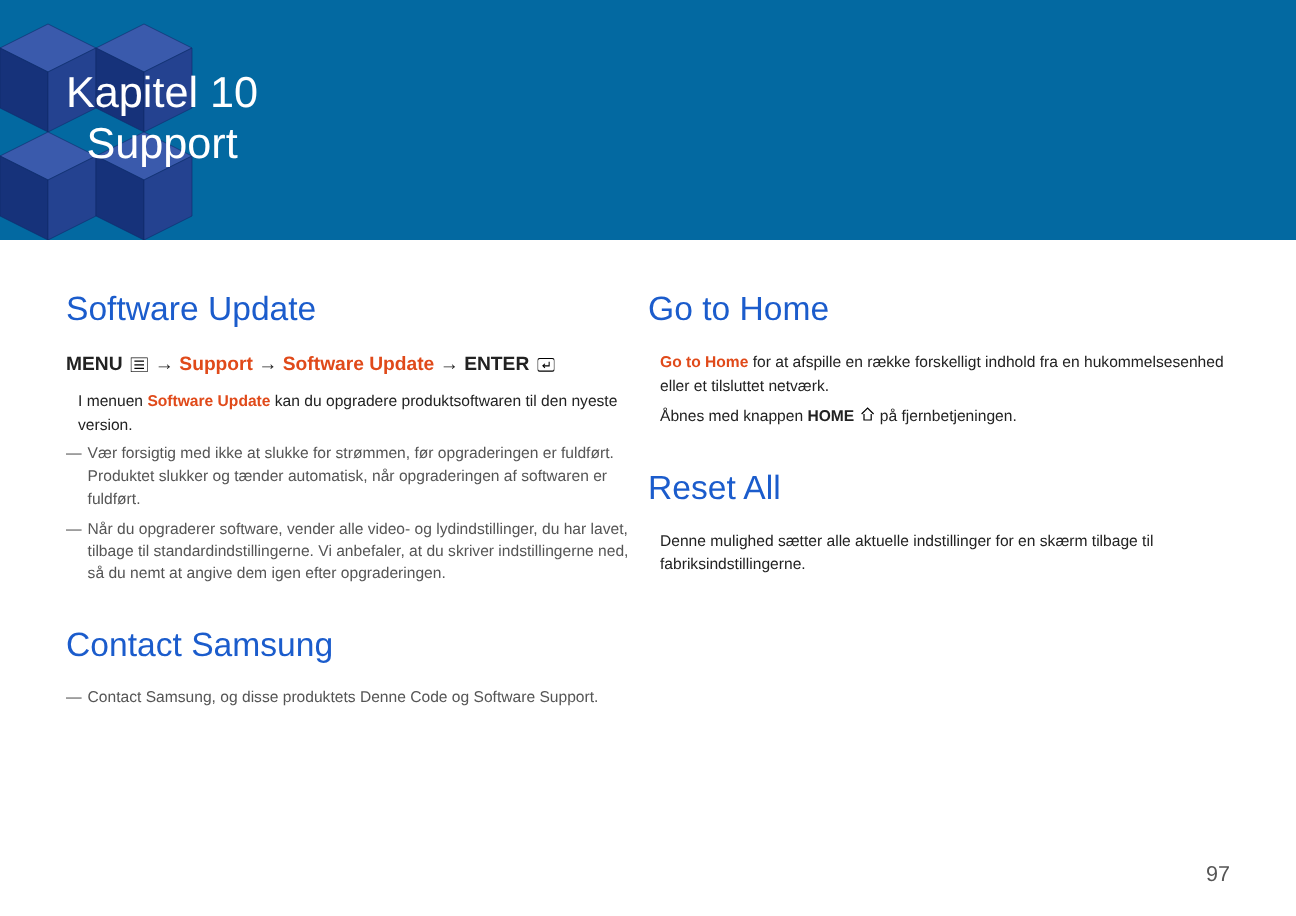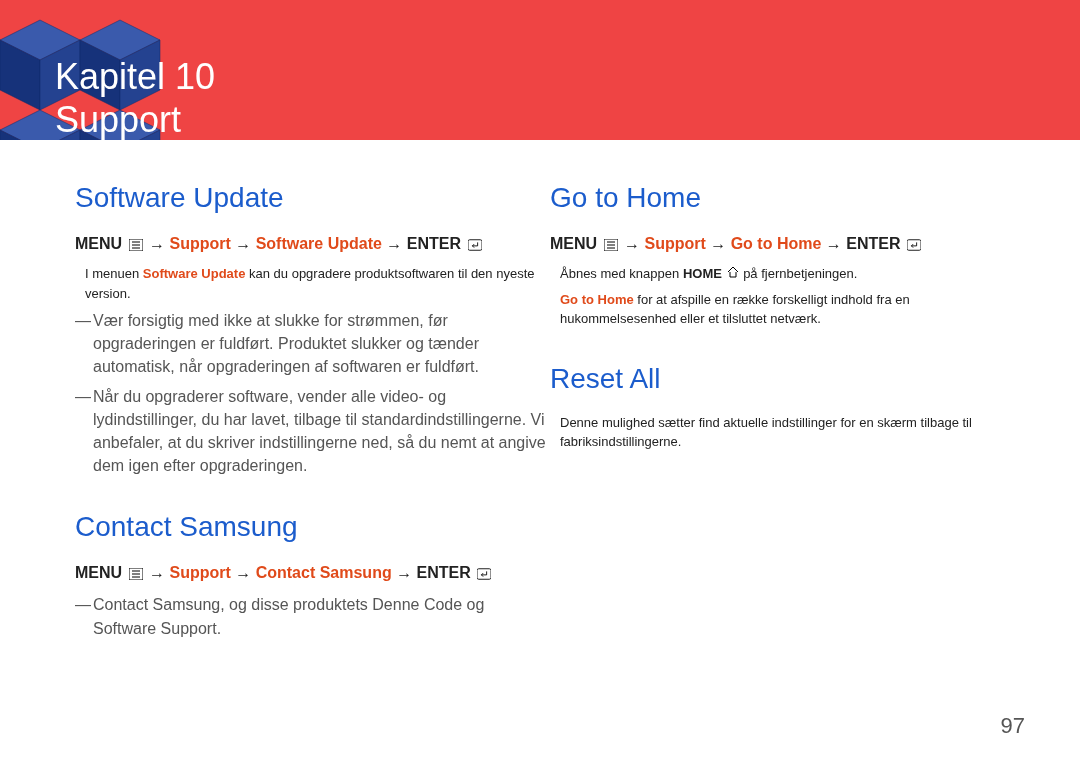--- a/index.html
+++ b/index.html
@@ -1,34 +1,34 @@
 <!DOCTYPE html>
 <html><head>
 <meta charset="utf-8">
 <style>
   * { margin: 0; padding: 0; box-sizing: border-box; }
   html, body { width: 1080px; height: 763px; font-family: Arial, Helvetica, sans-serif; background: #fff; color: #222; }
   .page { position: relative; width: 1080px; height: 763px; padding: 0; }
-  .header { position: relative; height: 140px; background: #ef4444; overflow: hidden; }
+  .header { position: relative; height: 200px; background: #0369a1; overflow: hidden; text-align: center; }
   .header .cubes { position: absolute; left: 0; top: 0; width: 240px; height: 200px; }
   .header h1 { position: absolute; left: 55px; top: 55px; font-size: 36px; font-weight: 400; color: #fff; line-height: 1.2; }
   .header h1 .line2 { display: block; }
-  .content { display: flex; padding: 36px 55px 0 75px; }
+  .content { display: flex; padding: 36px 55px 0 55px; }
   .col { flex: 1; min-width: 0; }
   h2 { color: #1b5ccc; font-size: 28px; font-weight: 400; margin-bottom: 18px; margin-top: 6px; }
   .section + .section h2 { margin-top: 34px; }
   .path { font-size: 16px; margin-bottom: 6px; line-height: 1.5; }
   .path .b { font-weight: 700; }
   .path .hl { color: #e04a1a; font-weight: 700; }
   .path .icon { display: inline-block; vertical-align: -2px; margin: 0 2px; }
   .body-text { font-size: 13px; line-height: 1.5; margin-bottom: 6px; margin-left: 10px; }
   .body-text .hl { color: #e04a1a; font-weight: 700; }
-  .note { font-size: 16px; line-height: 1.45; color: #555; margin-bottom: 6px; padding-left: 18px; position: relative; }
+  .note { font-size: 13px; line-height: 1.45; color: #555; margin-bottom: 6px; padding-left: 18px; position: relative; }
   .note::before { content: "―"; position: absolute; left: 0; top: 0; color: #555; }
-  .pagenum { position: absolute; right: 55px; bottom: 24px; font-size: 22px; color: #555; }
+  .pagenum { position: absolute; right: 55px; bottom: 24px; font-size: 18px; color: #555; }
   svg.icon-menu, svg.icon-enter, svg.icon-home { width: 14px; height: 12px; }
 </style>
 </head>
 <body>
 
 <div class="page">
 
   <div class="header">
     <svg class="cubes" viewBox="0 0 240 200" preserveAspectRatio="xMinYMin slice">
       <g fill="#2a4a9a" stroke="#0f2a6a" stroke-width="0.5">
@@ -76,77 +76,45 @@
         </p>
         <p class="body-text">
           <span>I menuen </span><span class="hl">Software Update</span><span> kan du opgradere produktsoftwaren til den nyeste version.</span>
         </p>
         <p class="note">Vær forsigtig med ikke at slukke for strømmen, før opgraderingen er fuldført. Produktet slukker og tænder automatisk, når opgraderingen af softwaren er fuldført.</p>
         <p class="note">Når du opgraderer software, vender alle video- og lydindstillinger, du har lavet, tilbage til standardindstillingerne. Vi anbefaler, at du skriver indstillingerne ned, så du nemt at angive dem igen efter opgraderingen.</p>
       </div>
 
       <div class="section">
         <h2>Contact Samsung</h2>
-        <p class="path">
-          <span class="b">MENU</span>
-          <span class="icon"><svg class="icon-menu" viewBox="0 0 14 12">
-                <rect x="0" y="0" width="14" height="12" fill="none" stroke="#000"></rect>
-                <line x1="3" y1="3" x2="11" y2="3" stroke="#000"></line>
-                <line x1="3" y1="6" x2="11" y2="6" stroke="#000"></line>
-                <line x1="3" y1="9" x2="11" y2="9" stroke="#000"></line>
-              </svg></span>
-          → <span class="hl">Support</span>
-          → <span class="hl">Contact Samsung</span>
-          → <span class="b">ENTER</span>
-          <span class="icon"><svg class="icon-enter" viewBox="0 0 16 12">
-                <rect x="0" y="0" width="16" height="12" rx="2" fill="none" stroke="#000"></rect>
-                <path d="M11 3 L11 7 L5 7 M7 5 L5 7 L7 9" fill="none" stroke="#000"></path>
-              </svg></span>
-        </p>
         <p class="note">
           <span class="hl2">Contact Samsung</span><span>, og disse produktets </span><span class="hl2">Denne Code</span><span> og </span><span class="hl2">Software Support</span><span>.</span>
         </p>
       </div>
 
     </div>
 
     <div class="col">
 
       <div class="section">
         <h2>Go to Home</h2>
-        <p class="path">
-          <span class="b">MENU</span>
-          <span class="icon"><svg class="icon-menu" viewBox="0 0 14 12">
-                <rect x="0" y="0" width="14" height="12" fill="none" stroke="#000"></rect>
-                <line x1="3" y1="3" x2="11" y2="3" stroke="#000"></line>
-                <line x1="3" y1="6" x2="11" y2="6" stroke="#000"></line>
-                <line x1="3" y1="9" x2="11" y2="9" stroke="#000"></line>
-              </svg></span>
-          → <span class="hl">Support</span>
-          → <span class="hl">Go to Home</span>
-          → <span class="b">ENTER</span>
-          <span class="icon"><svg class="icon-enter" viewBox="0 0 16 12">
-                <rect x="0" y="0" width="16" height="12" rx="2" fill="none" stroke="#000"></rect>
-                <path d="M11 3 L11 7 L5 7 M7 5 L5 7 L7 9" fill="none" stroke="#000"></path>
-              </svg></span>
+        <p class="body-text">
+          <span class="hl">Go to Home</span><span> for at afspille en række forskelligt indhold fra en hukommelsesenhed eller et tilsluttet netværk.</span>
         </p>
         <p class="body-text">
           <span>Åbnes med knappen </span><span class="b" style="font-weight:700">HOME</span>
           <span class="icon"><svg class="icon-home" viewBox="0 0 14 12">
                 <path d="M2 6 L7 1 L12 6 M4 6 L4 11 L10 11 L10 6" fill="none" stroke="#000"></path>
               </svg></span>
           <span> på fjernbetjeningen.</span>
         </p>
-        <p class="body-text">
-          <span class="hl">Go to Home</span><span> for at afspille en række forskelligt indhold fra en hukommelsesenhed eller et tilsluttet netværk.</span>
-        </p>
       </div>
 
       <div class="section">
         <h2>Reset All</h2>
-        <p class="body-text">Denne mulighed sætter find aktuelle indstillinger for en skærm tilbage til fabriksindstillingerne.</p>
+        <p class="body-text">Denne mulighed sætter alle aktuelle indstillinger for en skærm tilbage til fabriksindstillingerne.</p>
       </div>
 
     </div>
   </div>
 
   <div class="pagenum">97</div>
 </div>
 
 </body></html>

